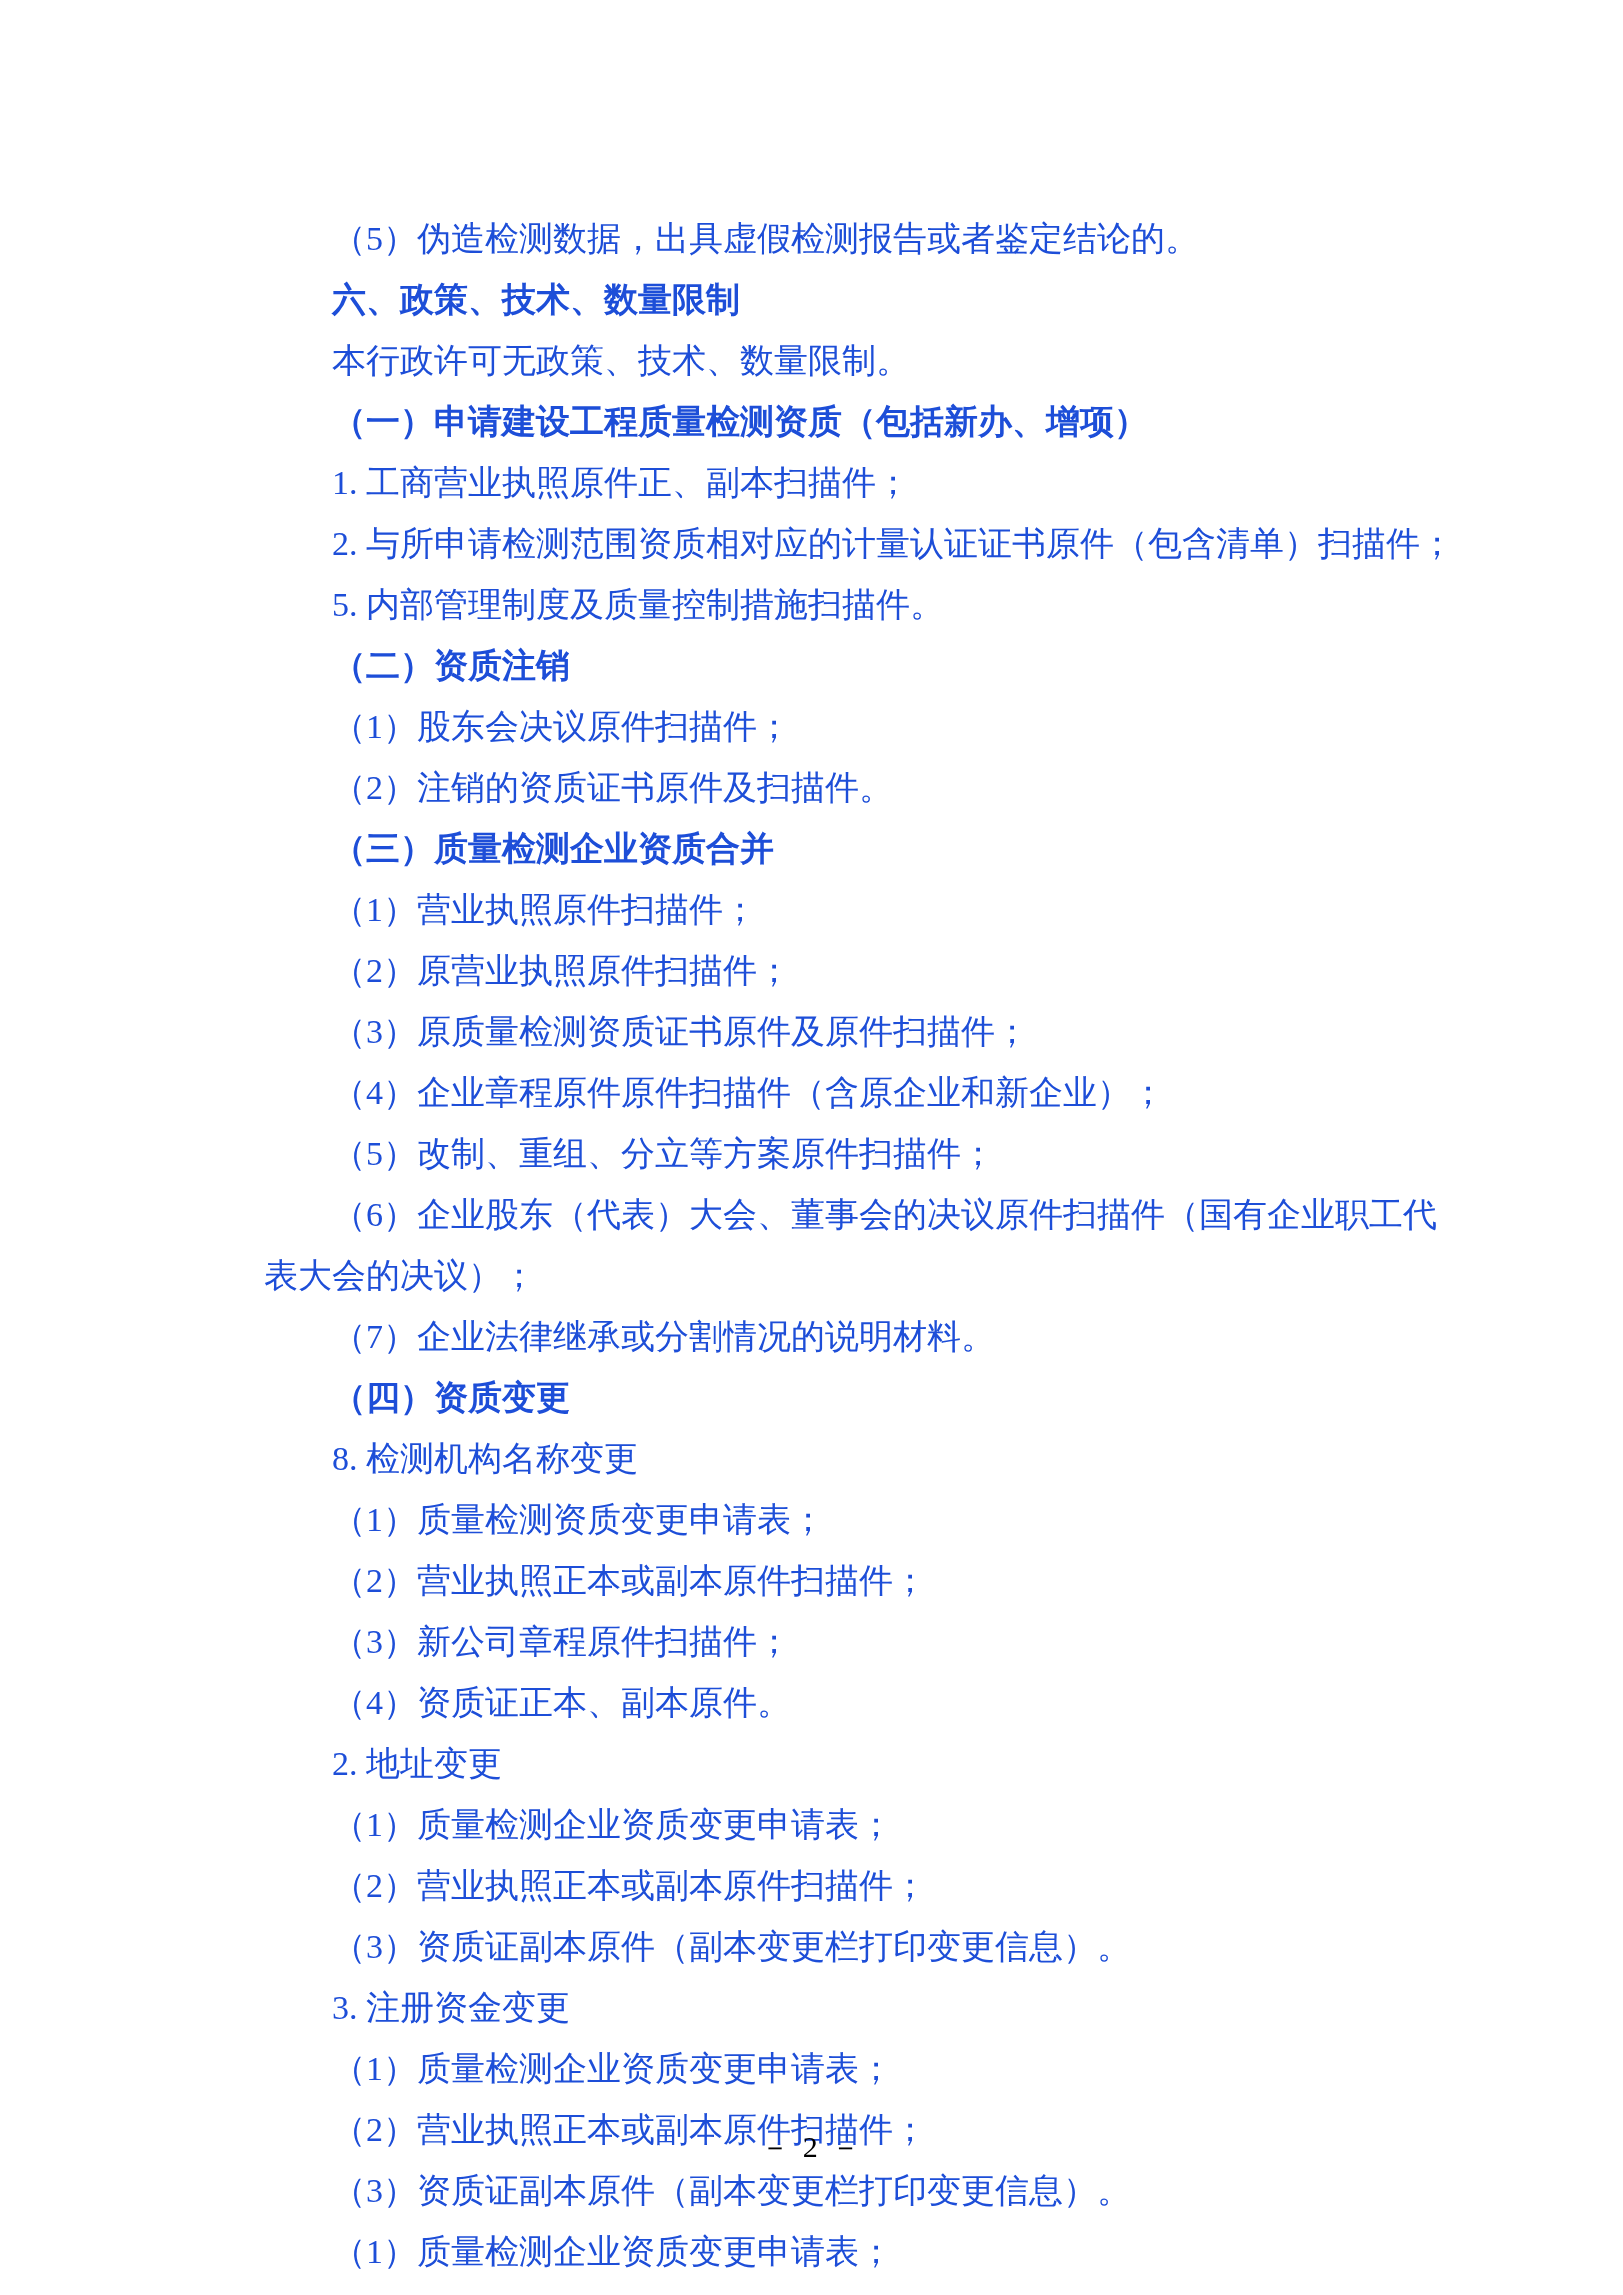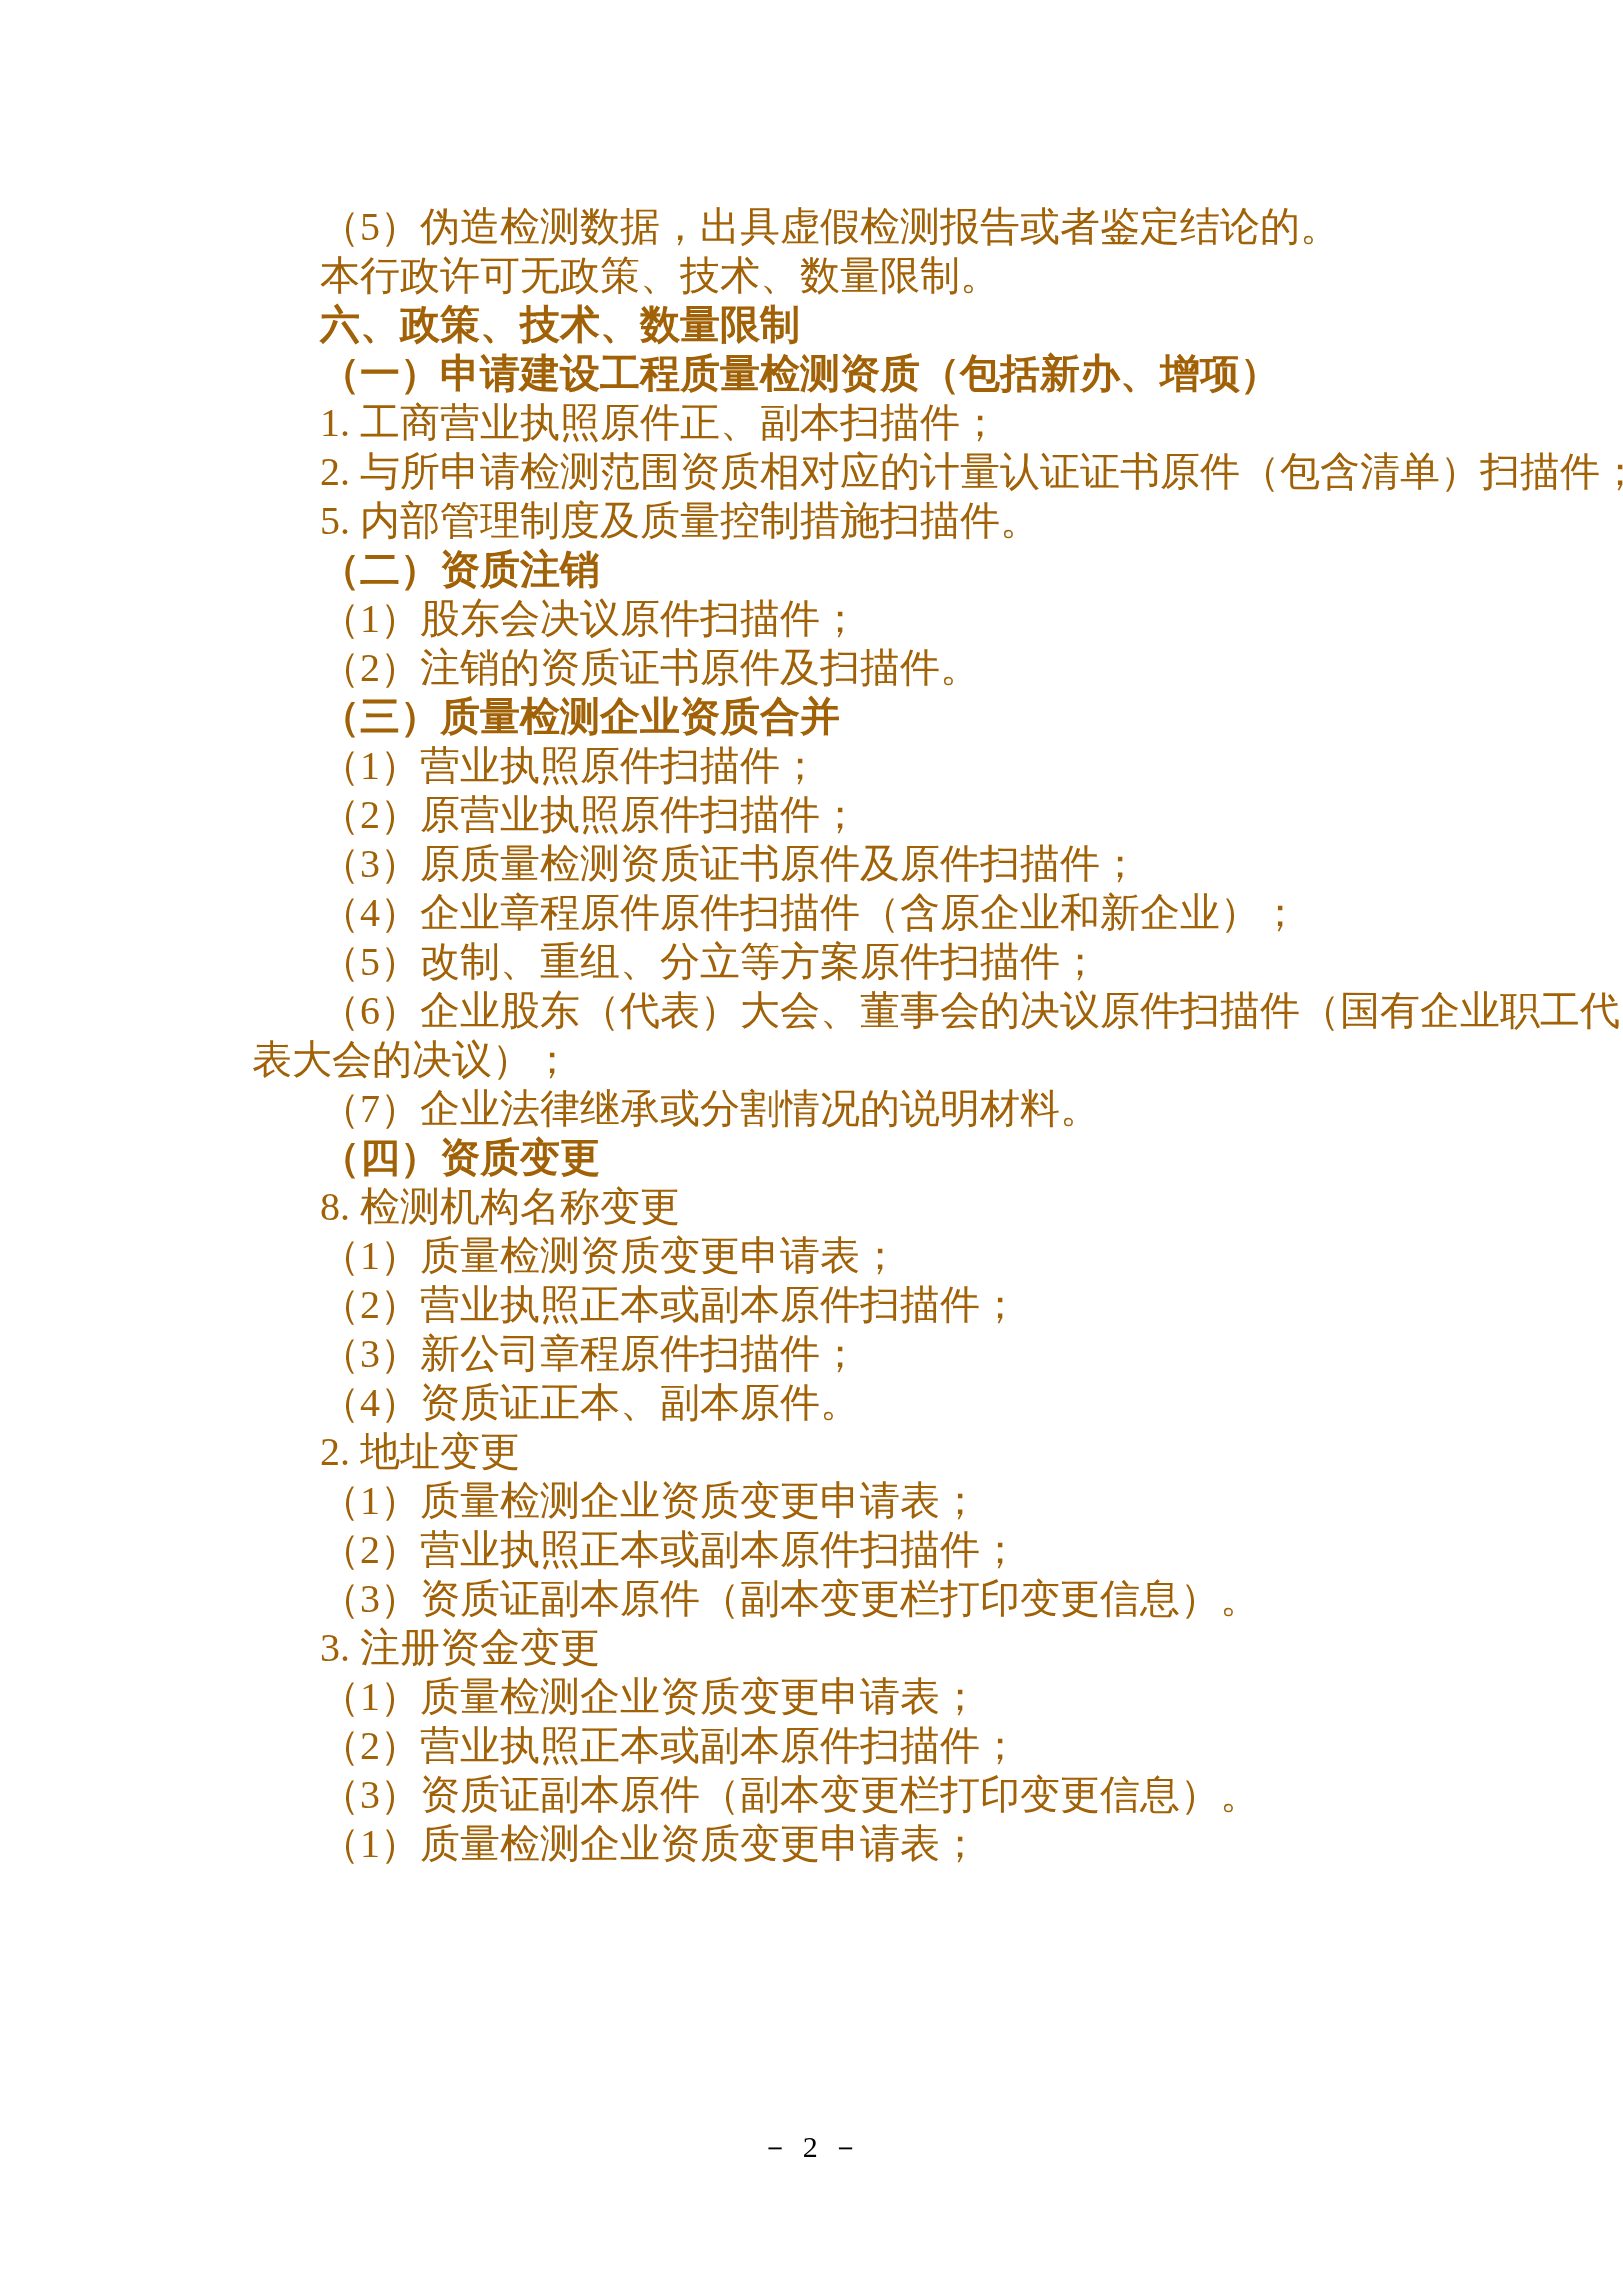--- a/index.html
+++ b/index.html
@@ -22,27 +22,27 @@
     background: #ffffff;
     overflow: hidden;
   }
   .content {
     position: absolute;
     left: 252px;
     top: 202px;
     width: 1144px;
   }
   p.line {
-    margin: 0;
+    margin: 12px;
     padding: 0;
     height: 49px;
     line-height: 49px;
-    font-size: 40px;
+    font-size: 34px;
     white-space: nowrap;
-    color: #a16207;
+    color: #1d4ed8;
   }
   p.line.indent {
     padding-left: 68px; 
   }
   p.line.heading {
     font-family: "Liberation Sans", "DejaVu Sans", sans-serif;
     font-weight: 700;
   }
   .footer {
     position: absolute;
@@ -57,22 +57,22 @@
     color: #000000;
     font-family: "Liberation Serif", "DejaVu Serif", serif;
   }
 </style>
 </head>
 <body>
 
 <div class="page">
   <main class="content" id="doc-content">
       <p class="line indent">（5）伪造检测数据，出具虚假检测报告或者鉴定结论的。</p>
+      <p class="line heading indent">六、政策、技术、数量限制</p>
       <p class="line indent">本行政许可无政策、技术、数量限制。</p>
-      <p class="line heading indent">六、政策、技术、数量限制</p>
       <p class="line heading indent">（一）申请建设工程质量检测资质（包括新办、增项）</p>
       <p class="line indent">1. 工商营业执照原件正、副本扫描件；</p>
       <p class="line indent">2. 与所申请检测范围资质相对应的计量认证证书原件（包含清单）扫描件；</p>
       <p class="line indent">5. 内部管理制度及质量控制措施扫描件。</p>
       <p class="line heading indent">（二）资质注销</p>
       <p class="line indent">（1）股东会决议原件扫描件；</p>
       <p class="line indent">（2）注销的资质证书原件及扫描件。</p>
       <p class="line heading indent">（三）质量检测企业资质合并</p>
       <p class="line indent">（1）营业执照原件扫描件；</p>
       <p class="line indent">（2）原营业执照原件扫描件；</p>

